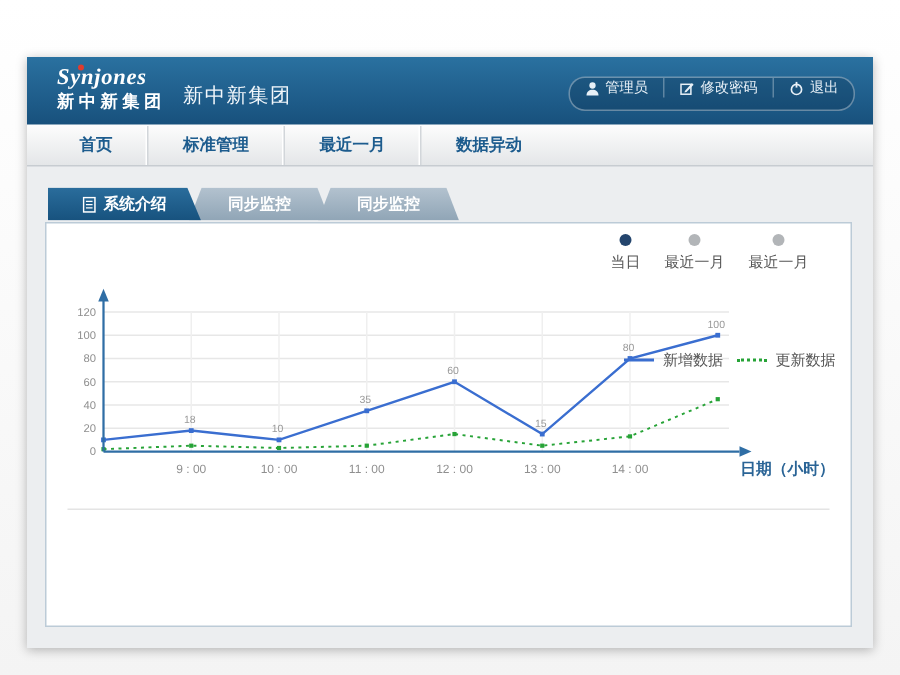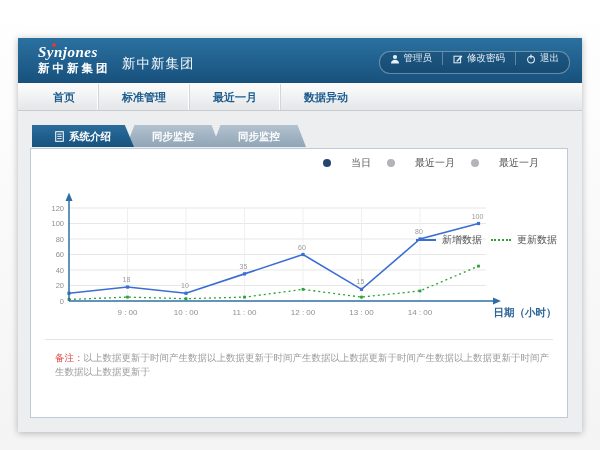--- a/index.html
+++ b/index.html
@@ -29,21 +29,21 @@
   .tabs{position:absolute;left:14px;top:12px;height:22px;display:flex;}
   .tab{height:22px;line-height:22px;color:#fff;font-size:10.5px;font-weight:bold;text-align:center;cursor:pointer;}
   .tab-active{width:102px;background:linear-gradient(#2a6d9c,#17527e);clip-path:polygon(0 0,91% 0,100% 100%,0 100%);display:flex;align-items:center;justify-content:center;gap:5px;z-index:3;position:relative;}
   .tab-idle{width:94px;background:linear-gradient(#b3c2cf,#90a5b6);clip-path:polygon(9% 0,91% 0,100% 100%,0 100%);margin-left:-8px;position:relative;}
   .tab-idle.t2{z-index:2;}
   .tab-idle.t3{z-index:1;}
 
   .panel{position:absolute;left:12px;top:35px;width:536px;height:268px;background:#ffffff;border:1px solid #bccbd7;}
 
   .radios{position:absolute;right:28px;top:7px;display:flex;gap:16px;align-items:center;font-size:10px;color:#555;}
-  .radio{display:flex;align-items:center;gap:20px;cursor:pointer;}
+  .radio{display:flex;align-items:center;gap:4px;cursor:pointer;flex-direction:column;}
   .rdot{width:8px;height:8px;border-radius:50%;}
   .rdot.sel{background:#24456d;}
   .rdot.unsel{background:#b2b5b8;}
 
   .chart-title{position:absolute;left:24px;top:22px;font-size:11px;font-weight:bold;color:#2a6496;}
   .chart-host{position:absolute;left:0;top:40px;width:536px;height:142px;}
 
   .legend{position:absolute;right:10px;top:84px;display:flex;gap:9px;font-size:10px;color:#555;}
   .legend-row{display:flex;align-items:center;gap:6px;}
   .sw{width:20px;height:0;}
@@ -194,20 +194,17 @@
             <span class="sw sw-solid"></span>
             <span>新增数据</span>
           </div>
           <div class="legend-row">
             <span class="sw sw-dotted"></span>
             <span>更新数据</span>
           </div>
         </div>
 
         <div class="divider"></div>
-        <div class="note">
-          <span class="note-label">备注：</span><span>以上数据更新于时间产生数据以上数据更新于时间产生数据以上数据更新于时间产生数据以上数据更新于时间产生数据以上数据更新于</span>
-        </div>
       </div>
     </div>
 
   </div>
 </div>
 
 </body></html>

